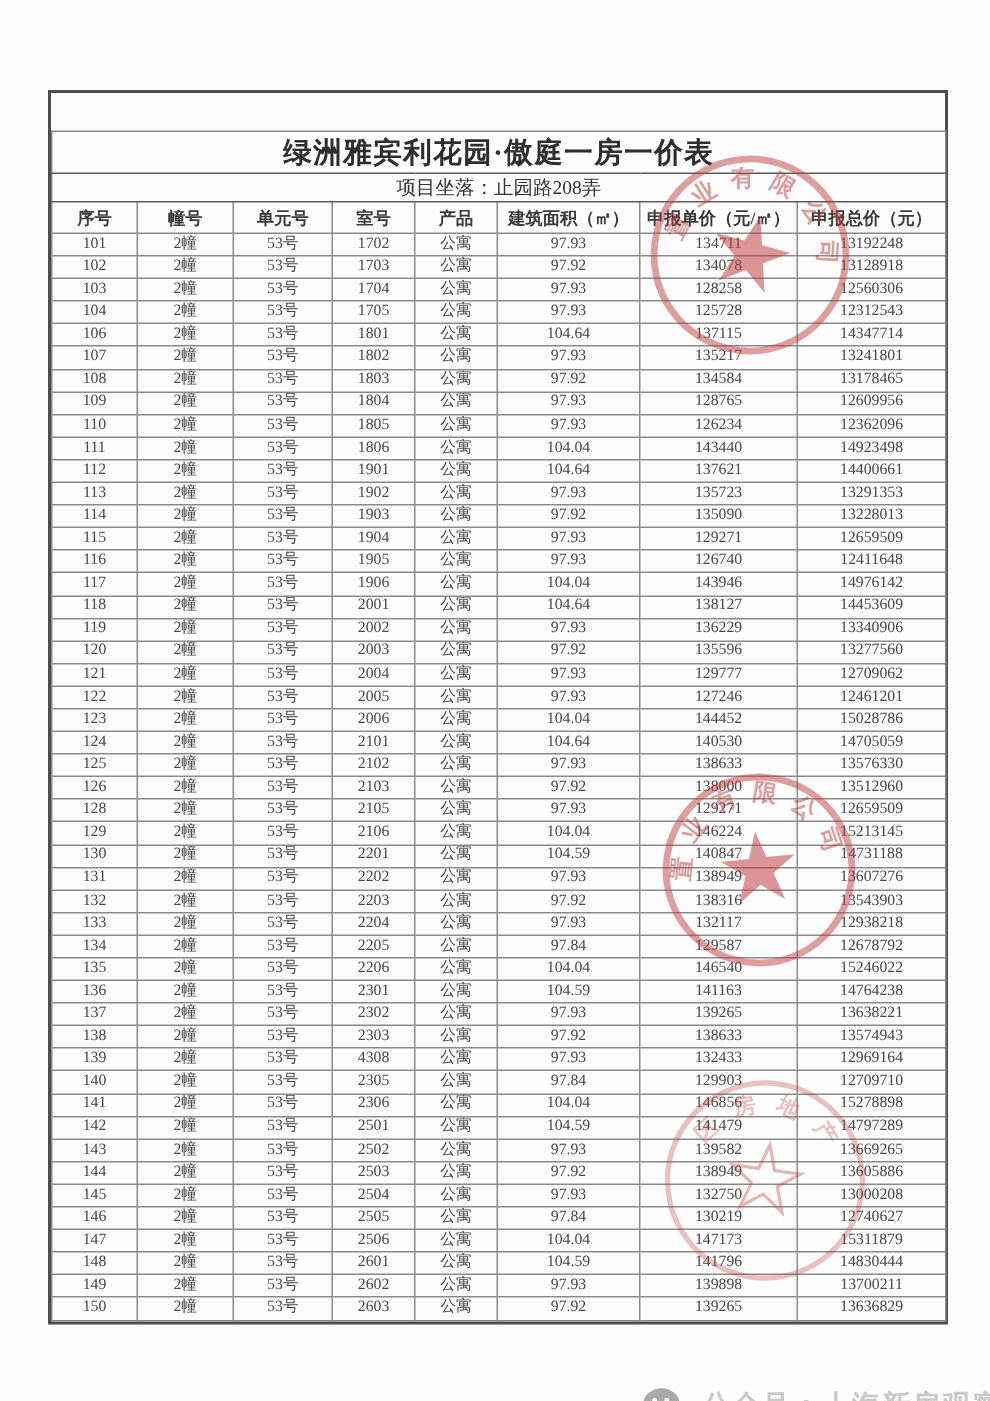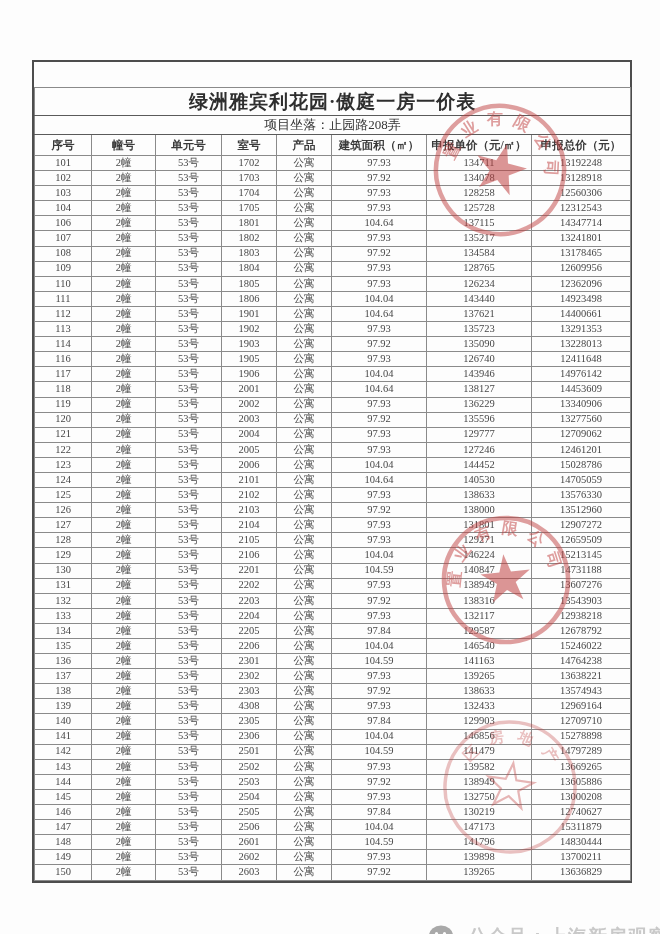--- a/index.html
+++ b/index.html
@@ -232,20 +232,30 @@
             <td>114</td>
             <td>2幢</td>
             <td>53号</td>
             <td>1903</td>
             <td>公寓</td>
             <td>97.92</td>
             <td>135090</td>
             <td>13228013</td>
           </tr>
           <tr>
+            <td>115</td>
+            <td>2幢</td>
+            <td>53号</td>
+            <td>1904</td>
+            <td>公寓</td>
+            <td>97.93</td>
+            <td>129271</td>
+            <td>12659509</td>
+          </tr>
+          <tr>
             <td>116</td>
             <td>2幢</td>
             <td>53号</td>
             <td>1905</td>
             <td>公寓</td>
             <td>97.93</td>
             <td>126740</td>
             <td>12411648</td>
           </tr>
           <tr>
@@ -340,30 +350,20 @@
           </tr>
           <tr>
             <td>126</td>
             <td>2幢</td>
             <td>53号</td>
             <td>2103</td>
             <td>公寓</td>
             <td>97.92</td>
             <td>138000</td>
             <td>13512960</td>
-          </tr>
-          <tr>
-            <td>127</td>
-            <td>2幢</td>
-            <td>53号</td>
-            <td>2104</td>
-            <td>公寓</td>
-            <td>97.93</td>
-            <td>131801</td>
-            <td>12907272</td>
           </tr>
           <tr>
             <td>128</td>
             <td>2幢</td>
             <td>53号</td>
             <td>2105</td>
             <td>公寓</td>
             <td>97.93</td>
             <td>129271</td>
             <td>12659509</td>

